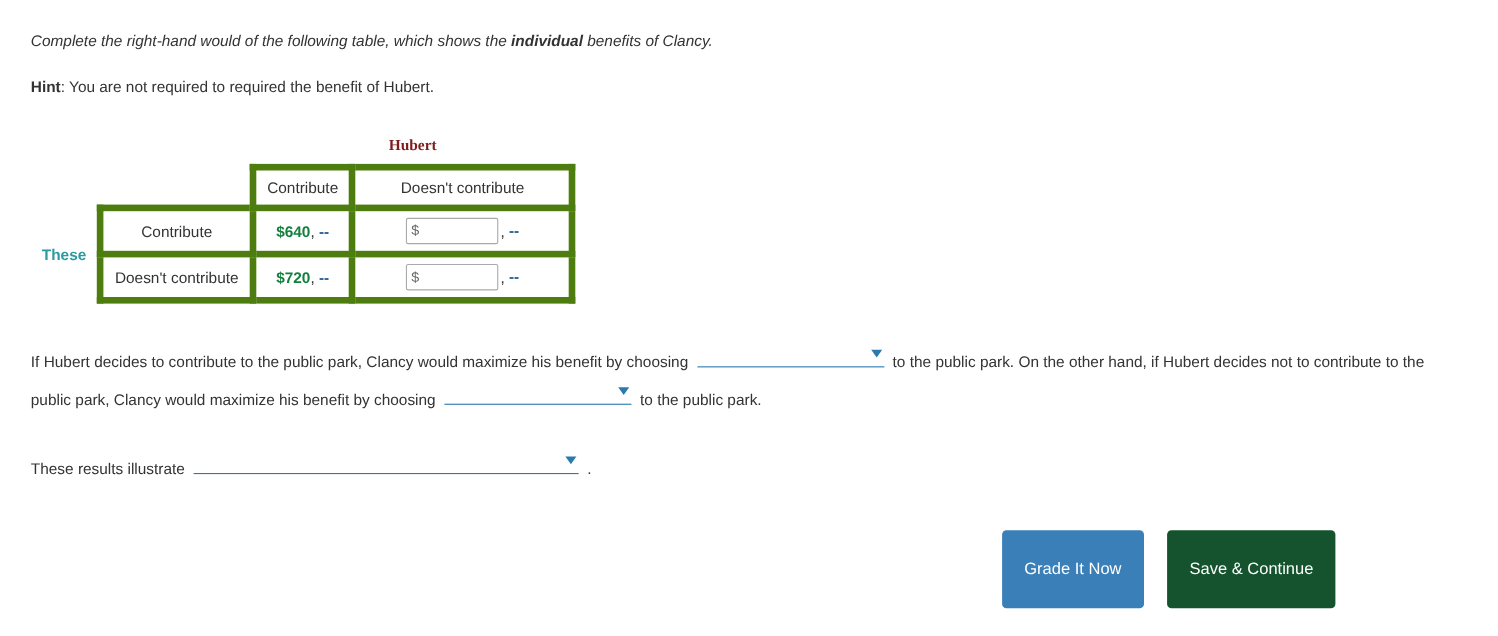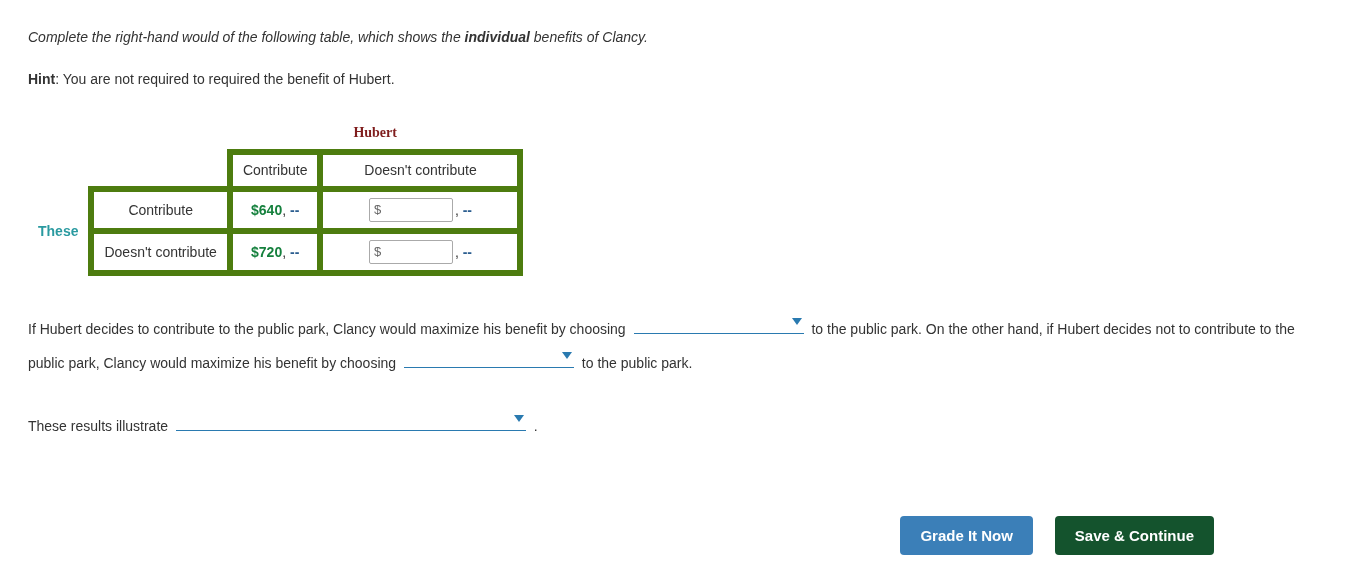--- a/index.html
+++ b/index.html
@@ -108,29 +108,28 @@
     border-right: 5px solid transparent;
     border-top: 7px solid #2a7ab0;
   }
   .button-row {
     text-align: right;
     padding-right: 120px;
     margin-top: 40px;
   }
   .btn {
     display: inline-block;
-    padding: 11px 20px;
+    padding: 27px 20px;
     border-radius: 4px;
-    font-weight: bold;
+    font-weight: normal;
     font-size: 15px;
     color: #fff;
     border: none;
     cursor: pointer;
     margin-left: 18px;
-    margin-top: 34px;
   }
   .btn-grade { background: #3b7fb8; }
   .btn-save { background: #14532d; }
   .col-header { font-weight: normal; }
   .row-header { font-weight: normal; text-align: center; }
 </style>
 </head>
 <body>
 
 <div class="instruction">

